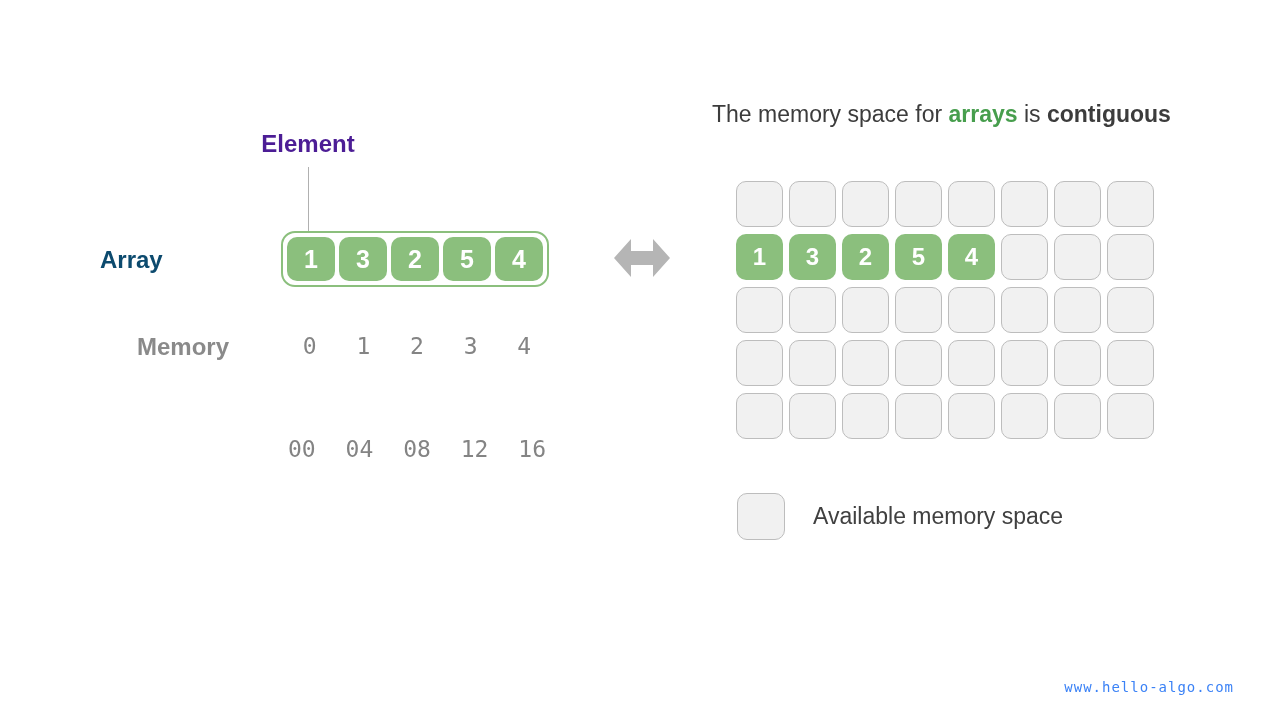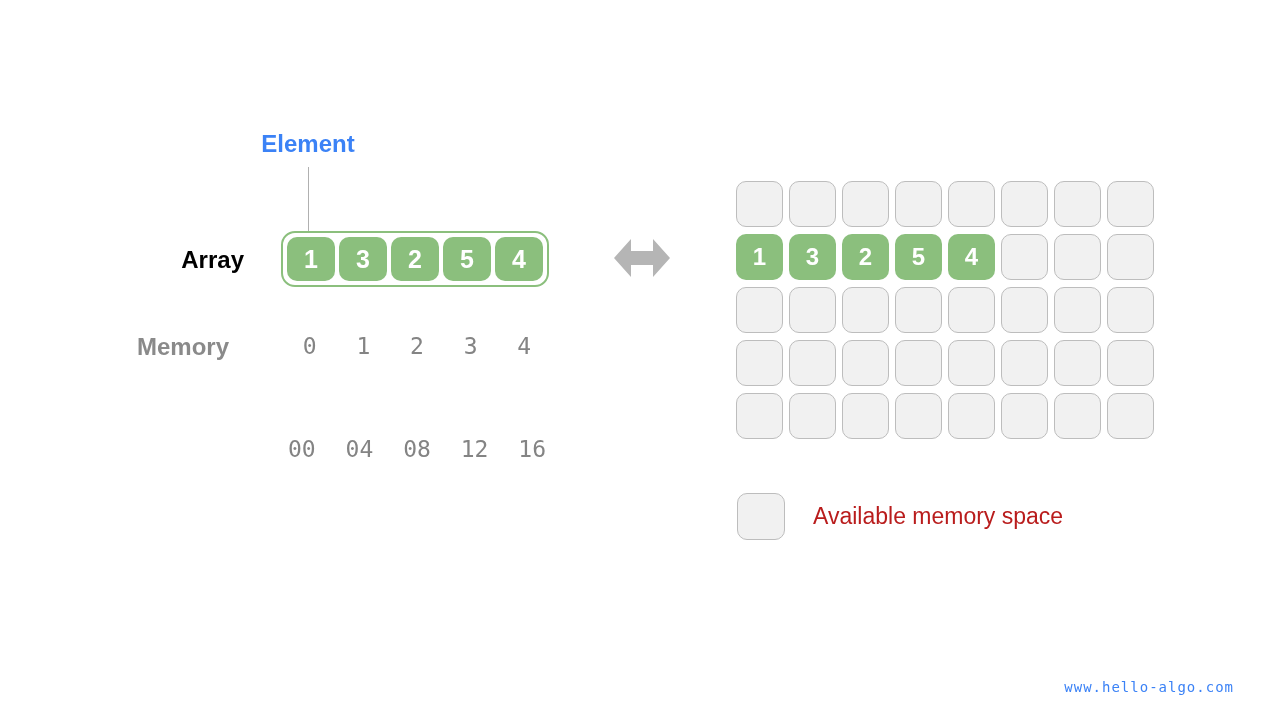--- a/index.html
+++ b/index.html
@@ -8,30 +8,30 @@
     width: 1280px;
     height: 720px;
     background: #ffffff;
     overflow: hidden;
     font-family: "Liberation Sans", sans-serif;
   }
   
   .element-label {
     position: absolute; left: 238px; top: 130px; width: 140px;
     text-align: center;
-    font-size: 24px; font-weight: bold; color: #3b82f6;
+    font-size: 24px; font-weight: bold; color: #4c1d95;
   }
   .element-line {
     position: absolute; left: 308px; top: 167px;
     width: 1px; height: 64px; background: #b0b0b0;
   }
   .array-label {
     position: absolute; left: 100px; top: 246px; width: 144px;
-    text-align: right;
-    font-size: 24px; font-weight: bold; color: #000000;
+    text-align: left;
+    font-size: 24px; font-weight: bold; color: #0c4a6e;
   }
   .array-box {
     position: absolute; left: 281px; top: 231px;
     width: 268px; height: 56px;
     box-sizing: border-box;
     border: 2px solid #8bbf7d;
     border-radius: 14px;
     background: #ffffff;
     display: flex; gap: 4px; padding: 4px;
   }
@@ -99,21 +99,21 @@
   }
   .legend-row.first  { top: 493px; }
   .legend-row.second { top: 553px; }
   .swatch {
     width: 48px; height: 47px;
     box-sizing: border-box;
     border-radius: 10px;
   }
   .swatch.available { background: #f1f1f1; border: 1.5px solid #bdbdbd; }
   .swatch.allocated { background: #8bbf7d; }
-  .legend-label { font-size: 23px; color: #b91c1c; }
+  .legend-label { font-size: 23px; color: #404040; }
   .watermark {
     position: absolute; right: 46px; top: 679px;
     font-family: "DejaVu Sans Mono", monospace;
     font-size: 14px; letter-spacing: 1px; color: #3b82f6;
   }
 </style>
 </head>
 <body>
 
 <div class="stage">
@@ -145,20 +145,21 @@
       <div class="mono-val">12</div>
       <div class="mono-val">16</div>
     </div>
 
   <div class="double-arrow">
     <svg width="56" height="40" viewBox="0 0 56 40">
       <path d="M0 20 L17 1 L17 13 L39 13 L39 1 L56 20 L39 39 L39 27 L17 27 L17 39 Z" fill="#b5b5b5"></path>
     </svg>
   </div>
 
+  <div class="title"><span>The memory space for </span><span class="hl">arrays</span><span> is </span><span class="b">contiguous</span></div>
 
   <div class="memory-grid" id="memory-grid">
       <div class="mcell"></div>
       <div class="mcell"></div>
       <div class="mcell"></div>
       <div class="mcell"></div>
       <div class="mcell"></div>
       <div class="mcell"></div>
       <div class="mcell"></div>
       <div class="mcell"></div>

